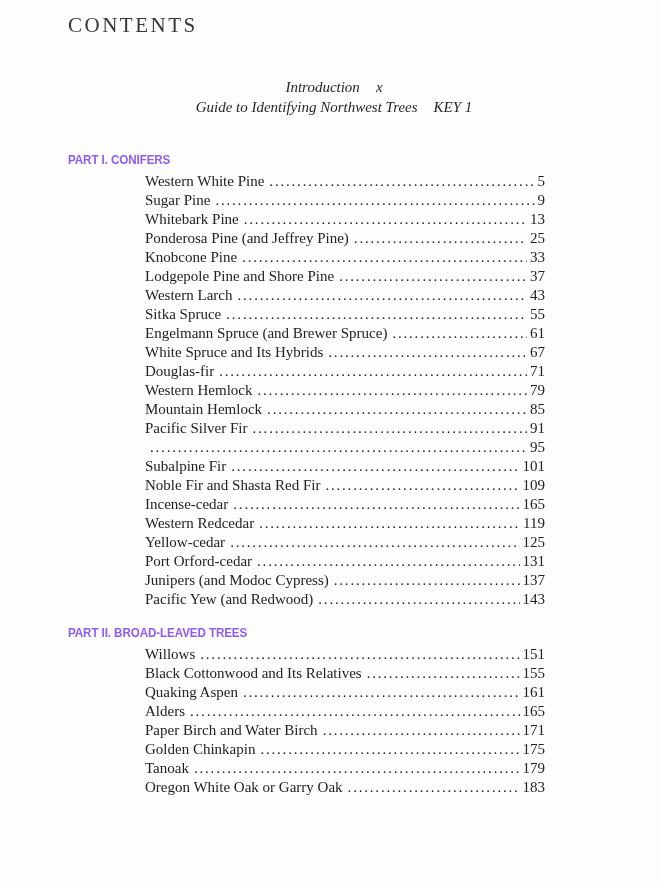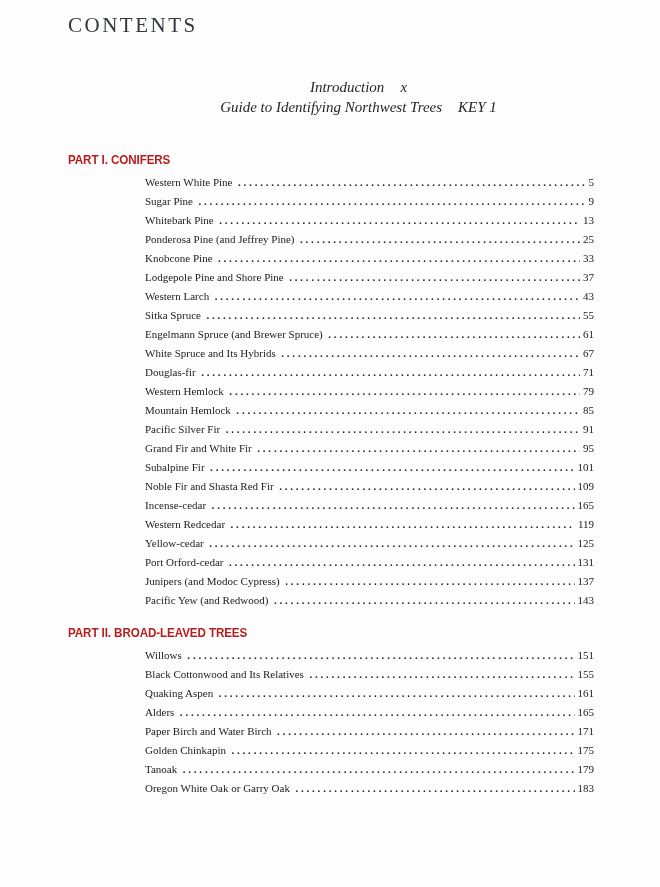--- a/index.html
+++ b/index.html
@@ -4,21 +4,21 @@
 <style>
   * { margin: 0; padding: 0; box-sizing: border-box; }
   html, body {
     width: 660px; height: 887px;
     background: #fdfdfd;
     overflow: hidden;
     font-family: "Liberation Serif", serif;
   }
   .page {
     width: 660px; height: 887px;
-    padding: 12px 66px 0 68px;
+    padding: 12px 115px 0 68px;
     position: relative;
   }
   
   .page-title {
     font-family: "Liberation Serif", serif;
     font-weight: 500;
     font-size: 21px;
     line-height: 26px;
     letter-spacing: 2.5px;
     color: #34383e;
@@ -33,37 +33,37 @@
     color: #26262a;
   }
   .fm-page { margin-left: 16px; }
   
   .toc-section .part-heading {
     font-family: "Liberation Sans", sans-serif;
     font-weight: 700;
     font-size: 12.5px;
     line-height: 15px;
     letter-spacing: -0.1px;
-    color: #b91c1c;
+    color: #8b5cf6;
   }
   .toc-section .part-heading span {
     display: inline-block;
     transform: scaleX(0.93);
     transform-origin: left center;
     white-space: nowrap;
   }
   .toc-section { margin-top: 17px; }
   .toc-section:first-of-type { margin-top: 36px; }
   .entries { margin: 4px 0 0 77px; }
   .entry {
     display: flex;
     align-items: baseline;
     height: 19px;
     line-height: 19px;
-    font-size: 11px;
+    font-size: 15px;
     color: #222226;
     white-space: nowrap;
   }
   .entry-title { flex: 0 0 auto; }
   .leader {
     flex: 1 1 auto;
     overflow: hidden;
     margin: 0 3px 0 5px;
     color: #26262a;
   }
@@ -173,21 +173,20 @@
     <span class="entry-page">85</span>
   </div>
 
   <div class="entry">
     <span class="entry-title">Pacific Silver Fir</span>
     <span class="leader"></span>
     <span class="entry-page">91</span>
   </div>
 
   <div class="entry">
-    <span class="entry-title">Grand Fir and White Fir</span>
     <span class="leader"></span>
     <span class="entry-page">95</span>
   </div>
 
   <div class="entry">
     <span class="entry-title">Subalpine Fir</span>
     <span class="leader"></span>
     <span class="entry-page">101</span>
   </div>
 

